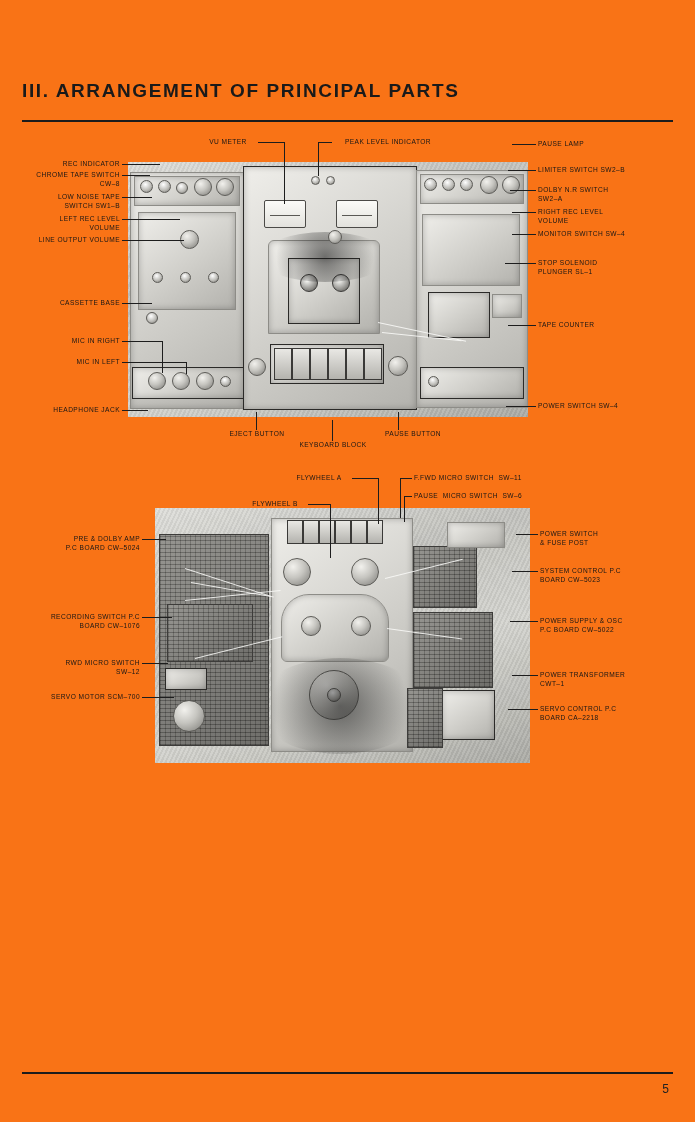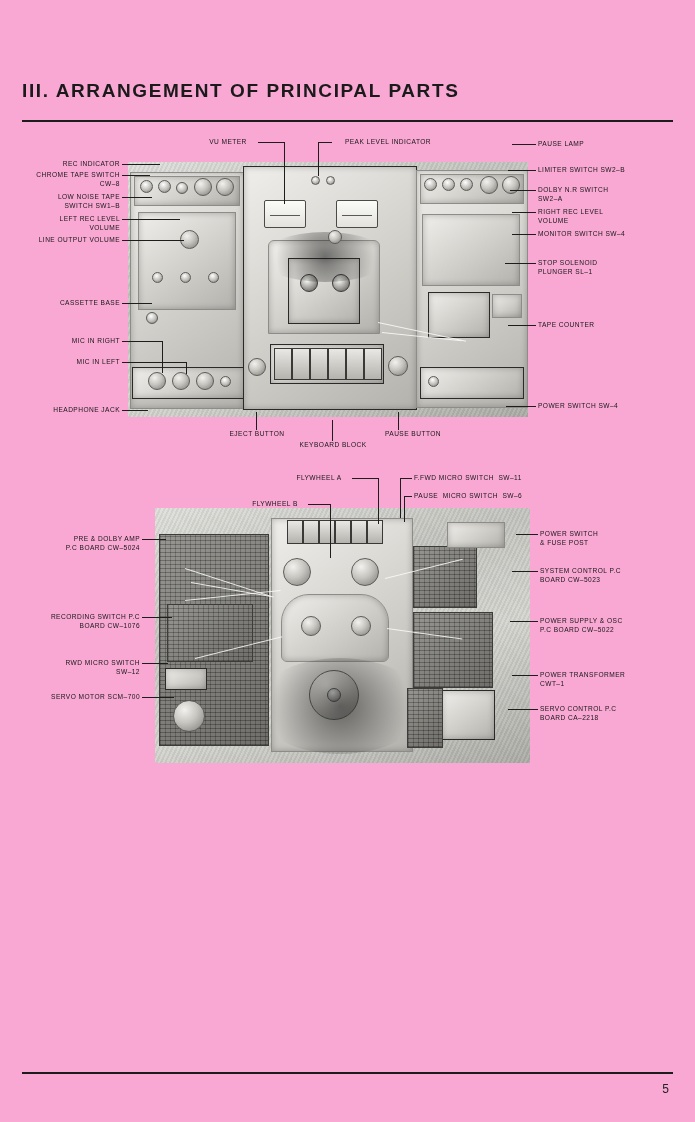--- a/index.html
+++ b/index.html
@@ -11,21 +11,21 @@
     width: 695px;
     height: 1122px;
     position: relative;
     font-family: "Liberation Sans", sans-serif;
     color: #111;
     overflow: hidden;
   }
   .page {
     position: absolute;
     inset: 0;
-    background: #f9a8d4;
+    background: #f97316;
   }
 
   
   .section-title {
     position: absolute;
     left: 22px;
     top: 80px;
     font-size: 19px;
     font-weight: bold;
     letter-spacing: 1.6px;

